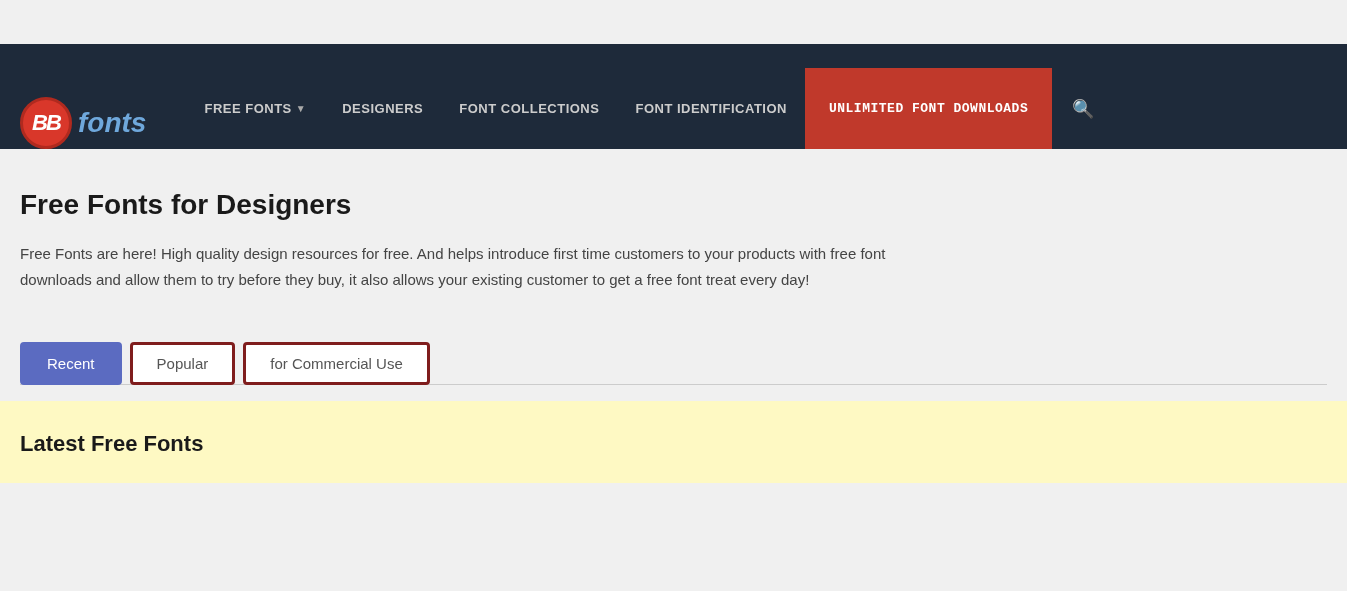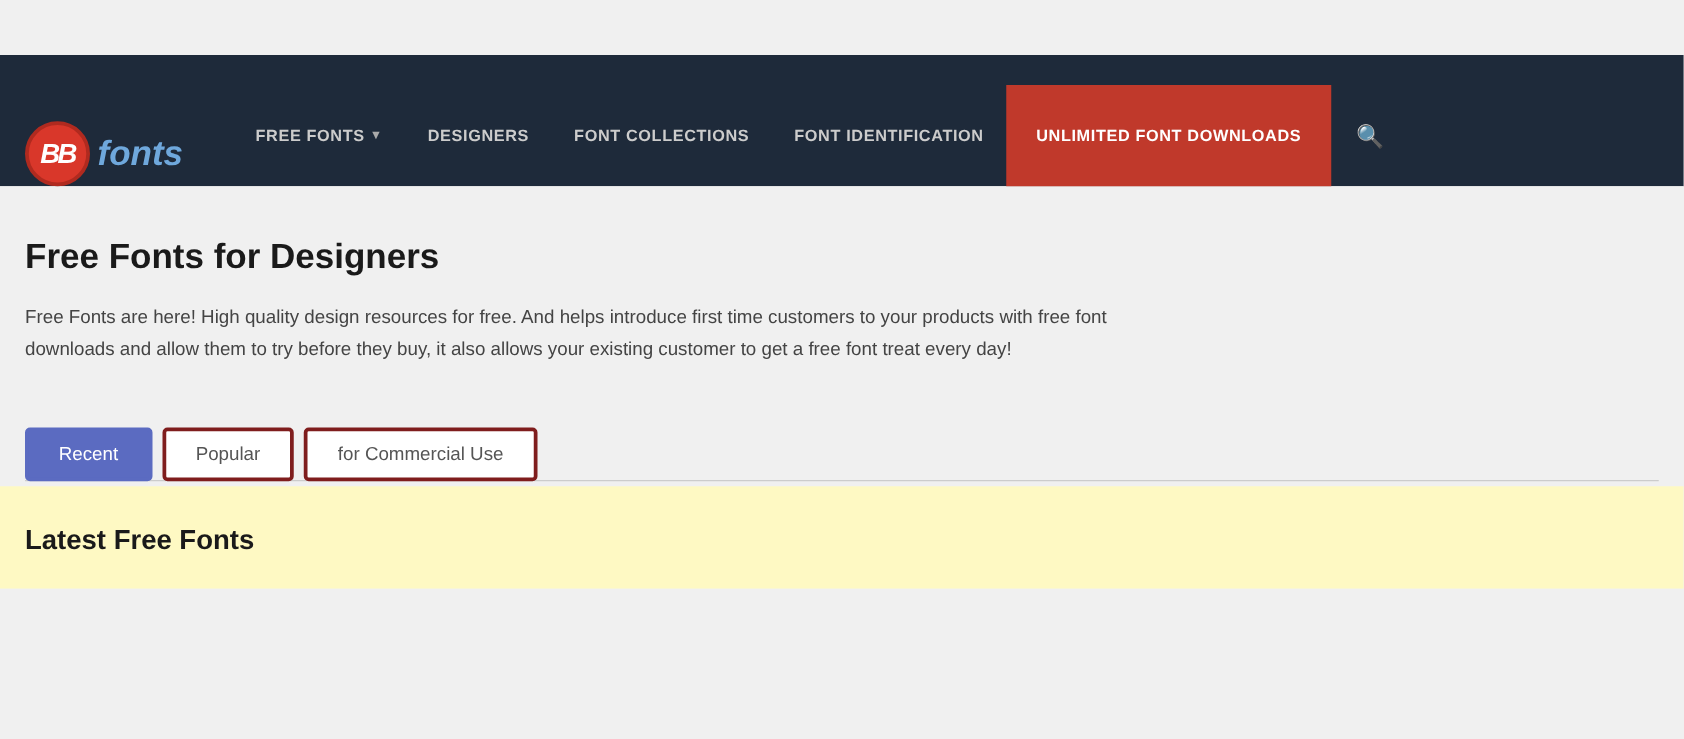--- a/index.html
+++ b/index.html
@@ -87,38 +87,39 @@
       color: #aaa;
     }
 
     .nav-item.cta {
       background: #c0392b;
       color: #fff;
       font-weight: 700;
       font-size: 13px;
       letter-spacing: 0.5px;
       padding: 0 24px;
+      font-family: Liberation Mono, monospace;
     }
 
     .search-btn {
       color: #ccc;
       background: none;
       border: none;
       cursor: pointer;
       padding: 0 20px;
       height: 81px;
       font-size: 18px;
       display: flex;
       align-items: center;
     }
 
     
     .main-content {
       background: #f0f0f0;
-      padding: 40px 20px 4px 20px;
+      padding: 40px 20px 16px 20px;
       max-width: 1347px;
     }
 
     .page-title {
       font-size: 28px;
       font-weight: 700;
       color: #1a1a1a;
       margin-bottom: 20px;
     }
 

